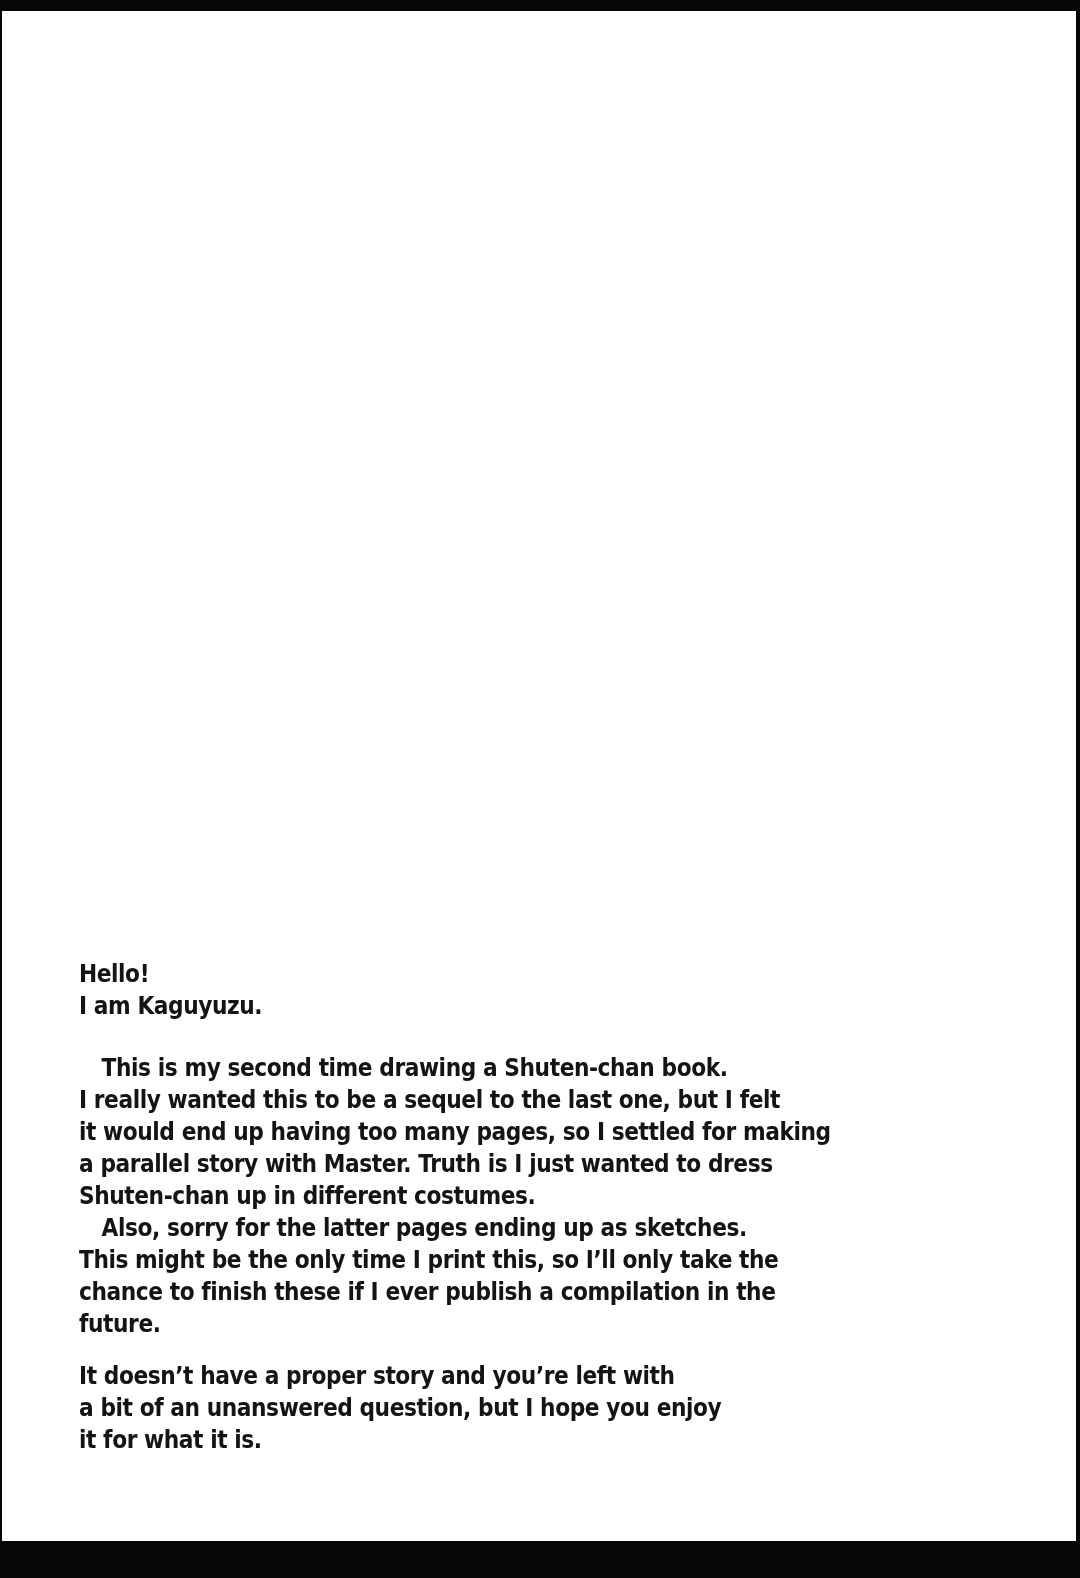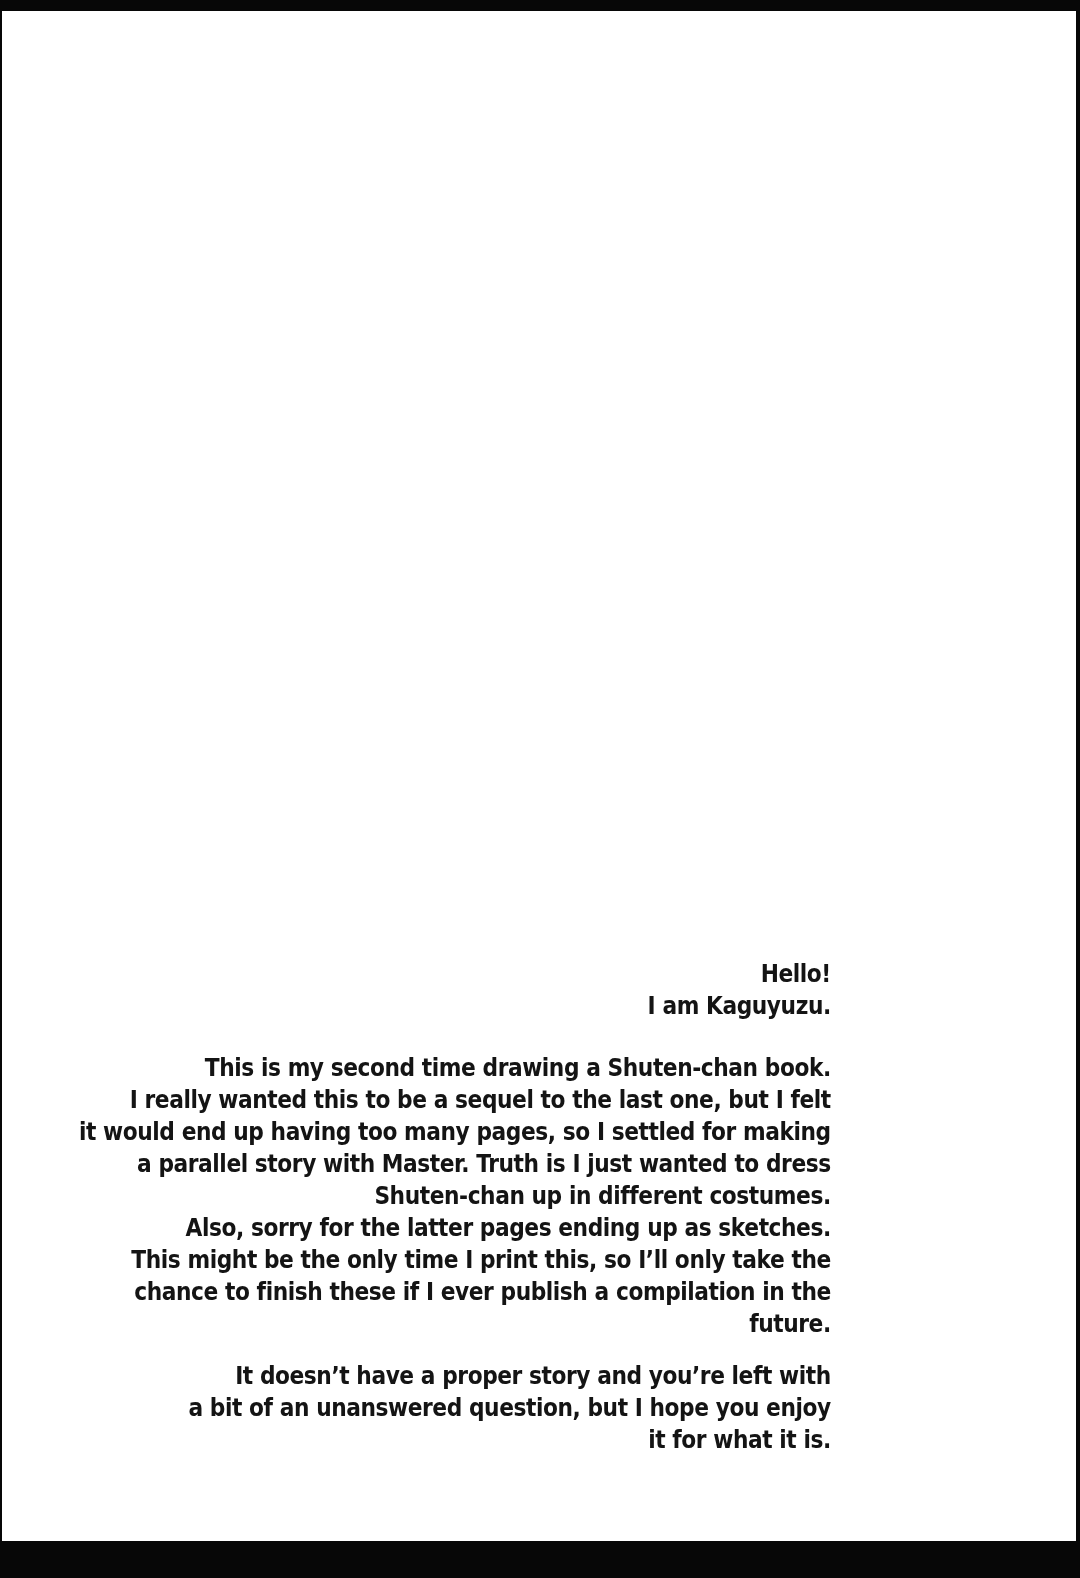--- a/index.html
+++ b/index.html
@@ -34,21 +34,21 @@
   }
   .block { margin: 0; }
   .block-main    { margin-top: 30px; }
   .block-closing { margin-top: 20px; }
   .line { display: block; }
   .indent { padding-left: 26px; }
 </style>
 </head>
 <body>
 
-<div style="width:100%;height:100%;position:relative;text-align:right;">
+<div style="width:100%;height:100%;position:relative;">
 
   <div class="scan scan-top"></div>
   <div class="scan scan-bottom"></div>
   <div class="scan scan-left"></div>
   <div class="scan scan-right"></div>
 
   <div class="afterword">
 
     <p class="block block-greeting">
       <span class="line">Hello!</span>

